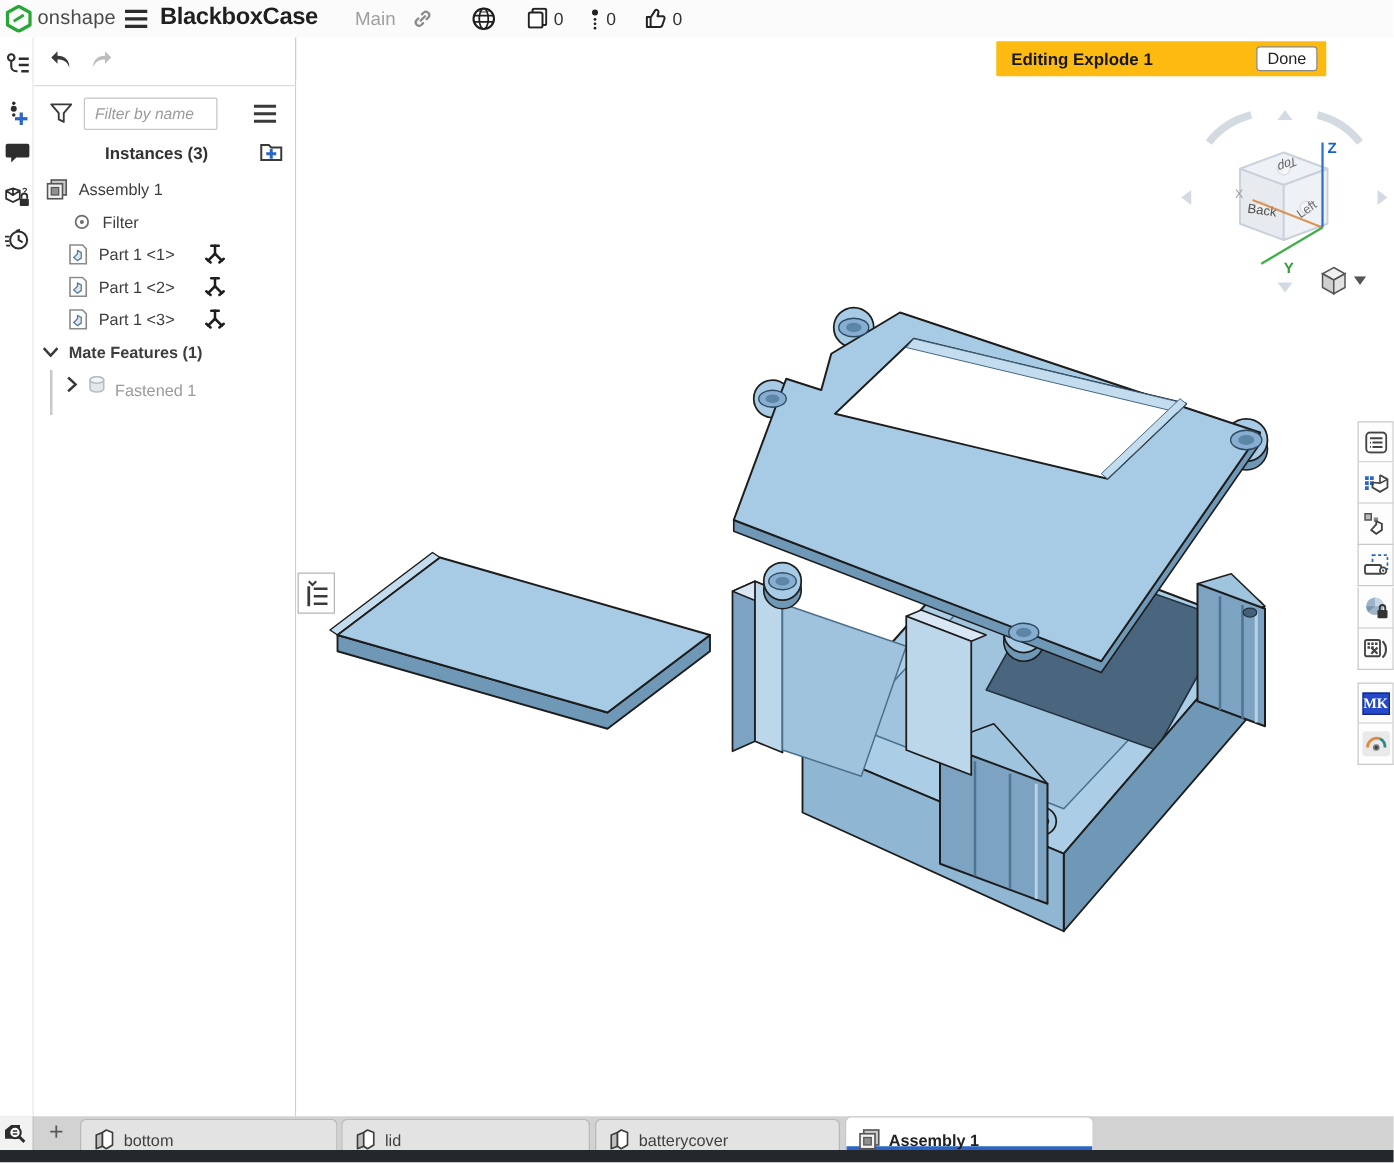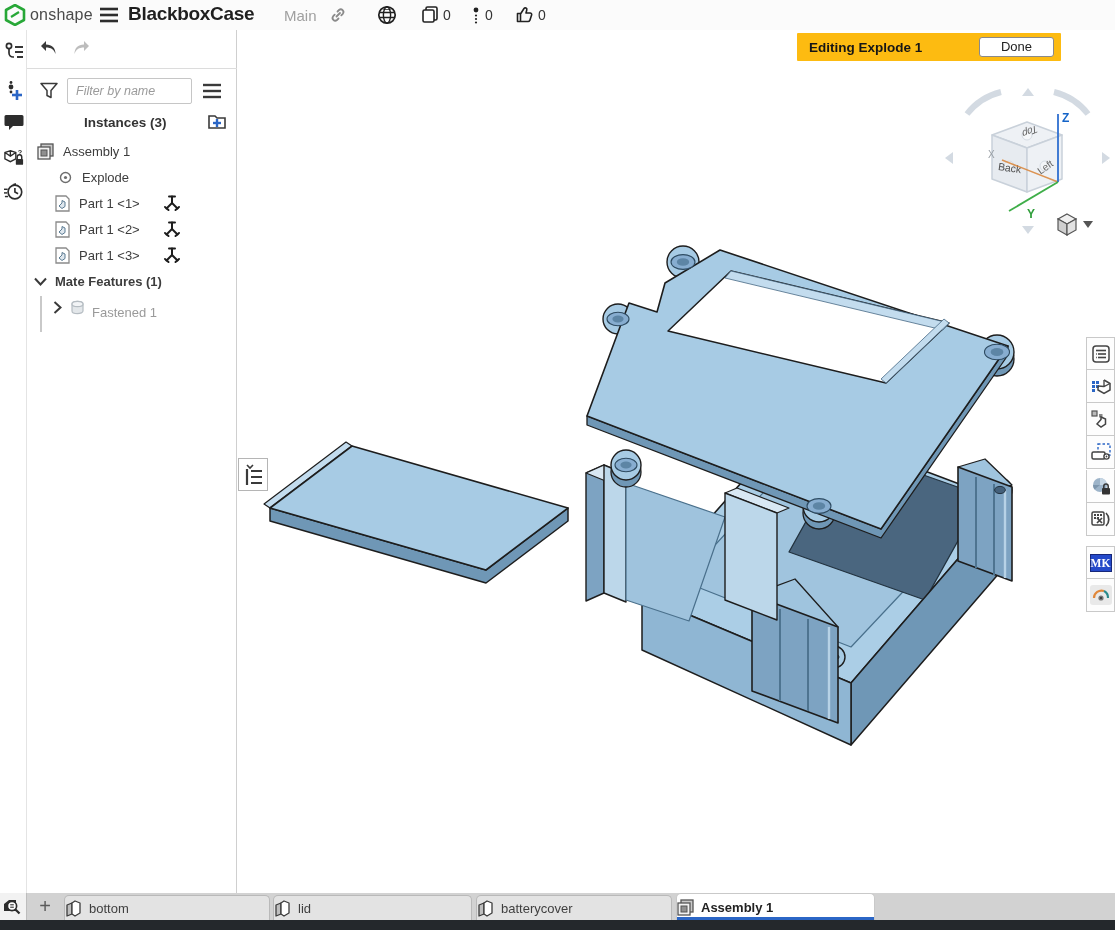--- a/index.html
+++ b/index.html
@@ -17,34 +17,34 @@
   #branch { left:284px; top:7px; font-size:15px; color:#a0a0a0; }
   #link-icon { left:330px; top:7px; }
   #globe-icon { left:377px; top:5px; }
   .stat { top:6px; font-size:14px; color:#333; display:flex; align-items:center; gap:5px; }
   #stat-copies { left:422px; } #stat-versions { left:472px; } #stat-likes { left:516px; }
 
   
   #banner { left:797px; top:33px; width:264px; height:28px; background:#fdbb11;
     display:flex; align-items:center; border-radius:1px; }
   #banner-label { margin-left:12px; font-size:13.5px; font-weight:bold; color:#161616; }
-  #done-btn { position:absolute; right:7px; top:4px; height:20px; padding:0 21px; background:#fff;
+  #done-btn { position:absolute; right:7px; top:4px; height:20px; padding:0 8px; background:#fff;
     border:1px solid #8a8a8a; border-radius:3px; font-size:13px; color:#222; line-height:18px; cursor:pointer; }
 
   
   #leftstrip { left:0; top:30px; width:27px; height:890px; background:#fff; border-right:1px solid #e4e4e4; }
   .strip-ic { position:absolute; left:4px; width:20px; height:20px; cursor:pointer; }
 
   
   #leftpanel { left:27px; top:30px; width:210px; height:863px; background:#fff; border-right:1px solid #cfcfcf; }
   #undo { left:12px; top:10px; width:20px; height:18px; cursor:pointer; }
   #redo { left:44px; top:10px; width:20px; height:18px; cursor:pointer; }
   #panel-sep { left:0; top:38px; width:210px; height:1px; background:#dcdcdc; }
   #funnel { left:13px; top:52px; width:18px; height:18px; cursor:pointer; }
-  #filter-input { left:40px; top:48px; width:125px; height:26px; border:1px solid #c6c6c6; border-radius:2px;
+  #filter-input { left:40px; top:48px; width:107px; height:26px; border:1px solid #c6c6c6; border-radius:2px;
     font-size:12.5px; font-style:italic; padding:0 8px; color:#444; }
   #filter-input::placeholder { color:#9b9b9b; }
   #listview-icon { left:176px; top:53px; width:18px; height:16px; cursor:pointer; }
   #instances-hdr { left:11px; top:85px; font-size:13.5px; font-weight:bold; color:#333;padding-left:46px; }
   #addfolder-icon { left:179px; top:82px; width:22px; height:20px; cursor:pointer; }
   .trow { position:absolute; left:0; width:210px; height:26px; display:flex; align-items:center; cursor:pointer; }
   .trow .lbl { font-size:13px; color:#3d3d3d; white-space:nowrap; }
   .trow .lbl.dim { color:#9a9a9a;margin-top:11px; }
   .mate-ind { position:absolute; left:136px; top:4px; }
 
@@ -61,21 +61,21 @@
     font-family:"Liberation Serif", serif; font-weight:bold; font-size:11.5px; text-align:center; line-height:16px; }
   #gauge-bg { width:22px; height:20px; background:#e9e9e9; border-radius:3px; display:flex; align-items:center; justify-content:center; }
 
   
   #tabbar { left:0; top:893px; width:1115px; height:27px; background:#d2d2d2; }
   #tab-search { left:0; top:893px; width:27px; height:27px; background:#f2f2f2; border-right:1px solid #bdbdbd;
     display:flex; align-items:center; justify-content:center; cursor:pointer; }
   #tab-plus { left:30px; top:893px; width:30px; height:27px; display:flex; align-items:center; justify-content:center;
     font-size:20px; color:#5a5a5a; cursor:pointer; }
   .tab { position:absolute; top:895px; height:25px; background:#e3e3e3; border:1px solid #b9b9b9; border-bottom:none;
-    border-radius:5px 5px 0 0; display:flex; align-items:center; gap:7px; 
+    border-radius:5px 5px 0 0; display:flex; align-items:flex-end; gap:7px; padding-left:10px;
     font-size:13px; color:#3f3f3f; cursor:pointer; }
   .tab.active { top:893px; height:27px; background:#fff; border-color:#c9c9c9; color:#222;
     box-shadow:inset 0 -3px 0 #2b66c6; }
   #bottomstrip { left:0; top:920px; width:1115px; height:10px; background:#24282c; }
 
   svg text { font-family:"Liberation Sans", sans-serif; }
 </style>
 </head>
 <body>
 
@@ -228,21 +228,21 @@
         <rect x="4" y="7" width="6" height="6" fill="#8f8f8f" stroke="#555" stroke-width="1"></rect>
       </svg>
       <span class="lbl" style="margin-left:9px">Assembly 1</span>
     </div>
 
     <div class="trow" style="top:134px">
       <svg style="margin-left:32px" width="13" height="13" viewBox="0 0 13 13">
         <circle cx="6.5" cy="6.5" r="5" fill="none" stroke="#6e6e6e" stroke-width="1.4"></circle>
         <circle cx="6.5" cy="6.5" r="1.6" fill="#6e6e6e"></circle>
       </svg>
-      <span class="lbl" style="margin-left:10px">Explode</span>
+      <span class="lbl" style="margin-left:10px">Filter</span>
     </div>
 
     <div class="trow" style="top:160px">
       <svg style="margin-left:26px" width="18" height="17" viewBox="0 0 18 17">
         <path d="M3 1 H13 L16 4 V16 H3 Z" fill="#fff" stroke="#8a8a8a" stroke-width="1.3"></path>
         <path d="M6 11 L9 8 V5.5 L12 7 V11.5 L9 13.5 Z" fill="#dfe7ee" stroke="#5a7a92" stroke-width="1"></path>
       </svg>
       <span class="lbl" style="margin-left:8px">Part 1 &lt;1&gt;</span>
       <svg class="mate-ind" width="18" height="18" viewBox="0 0 18 18">
         <g stroke="#1d1d1d" stroke-width="2" stroke-linecap="round">

